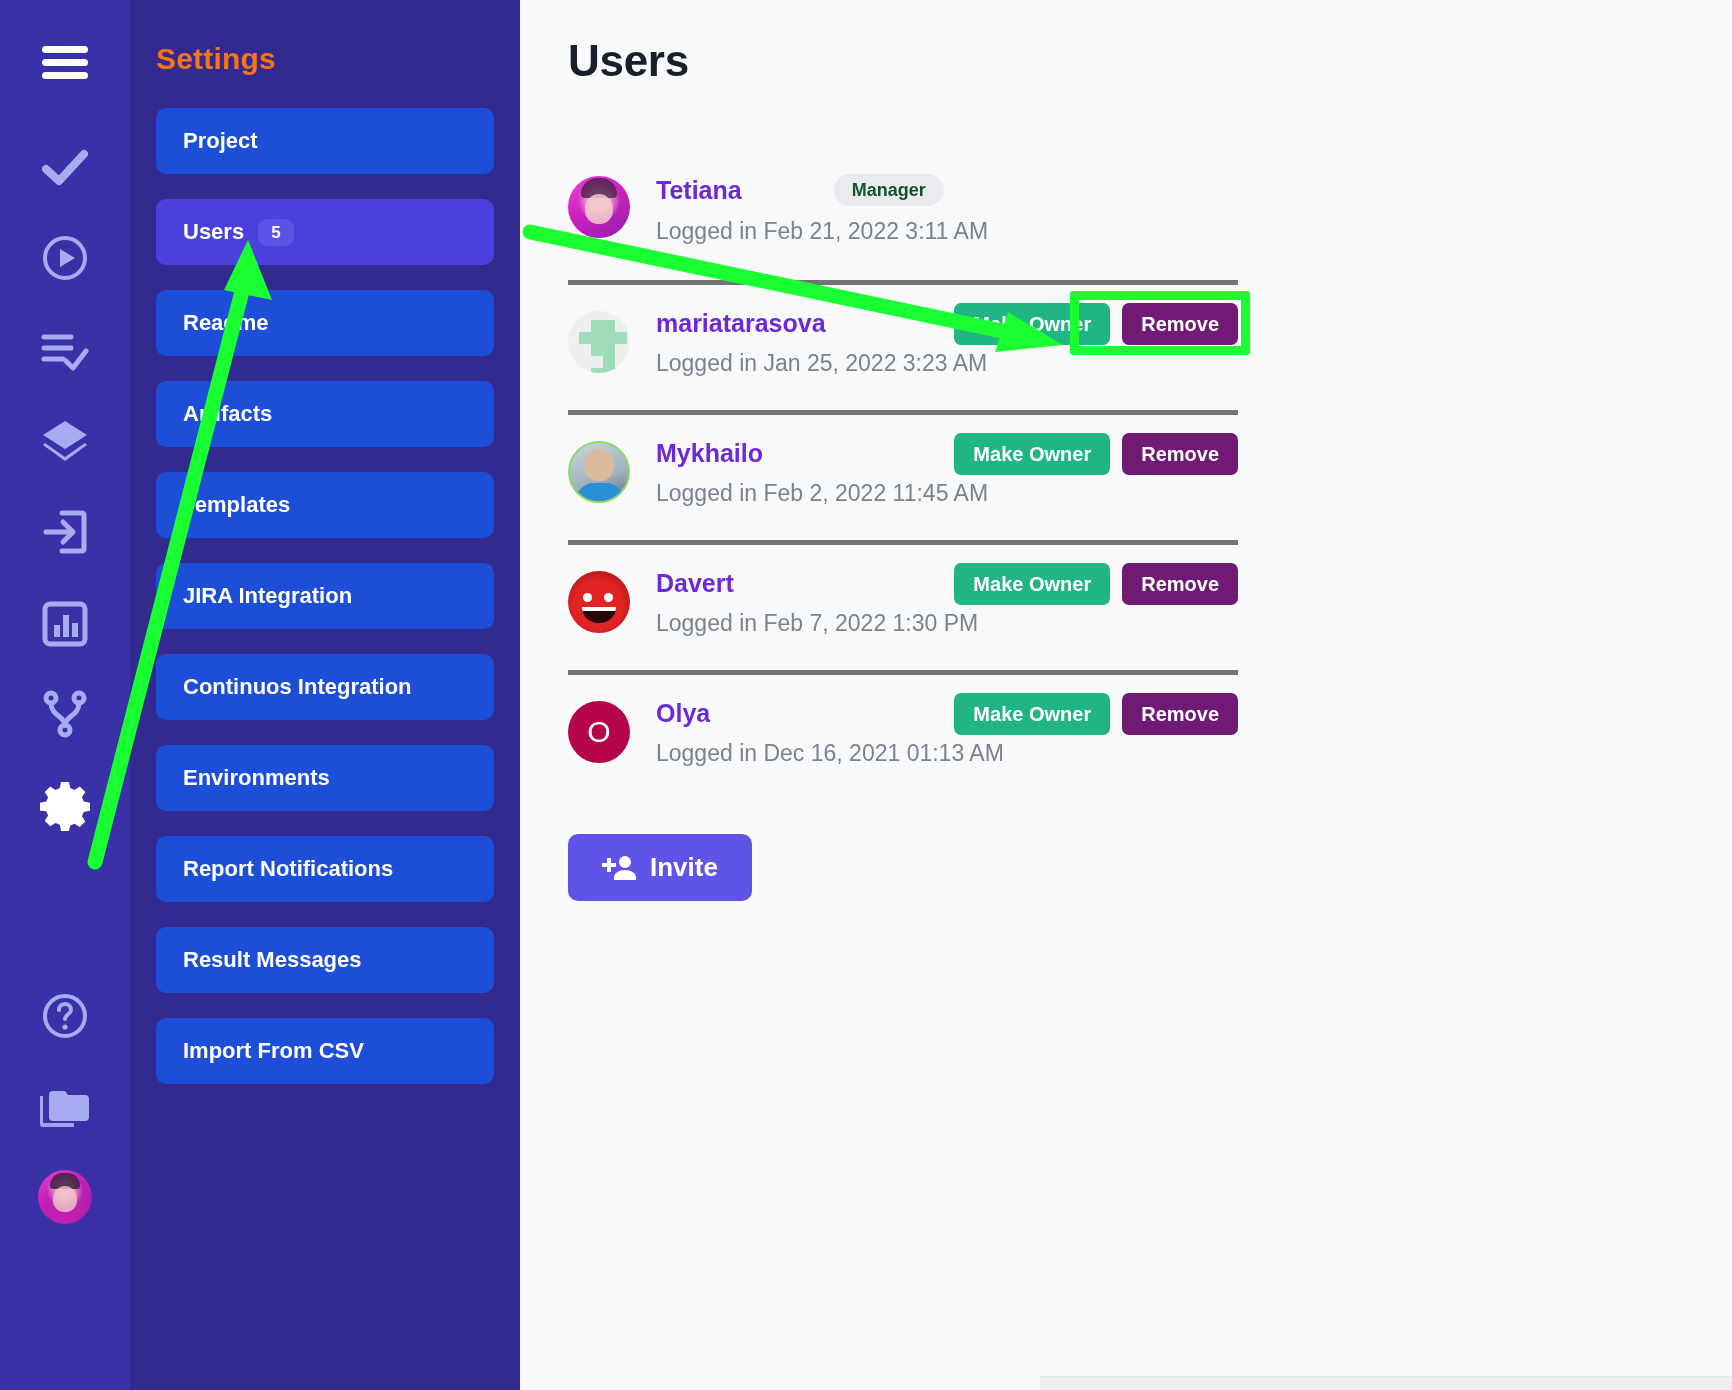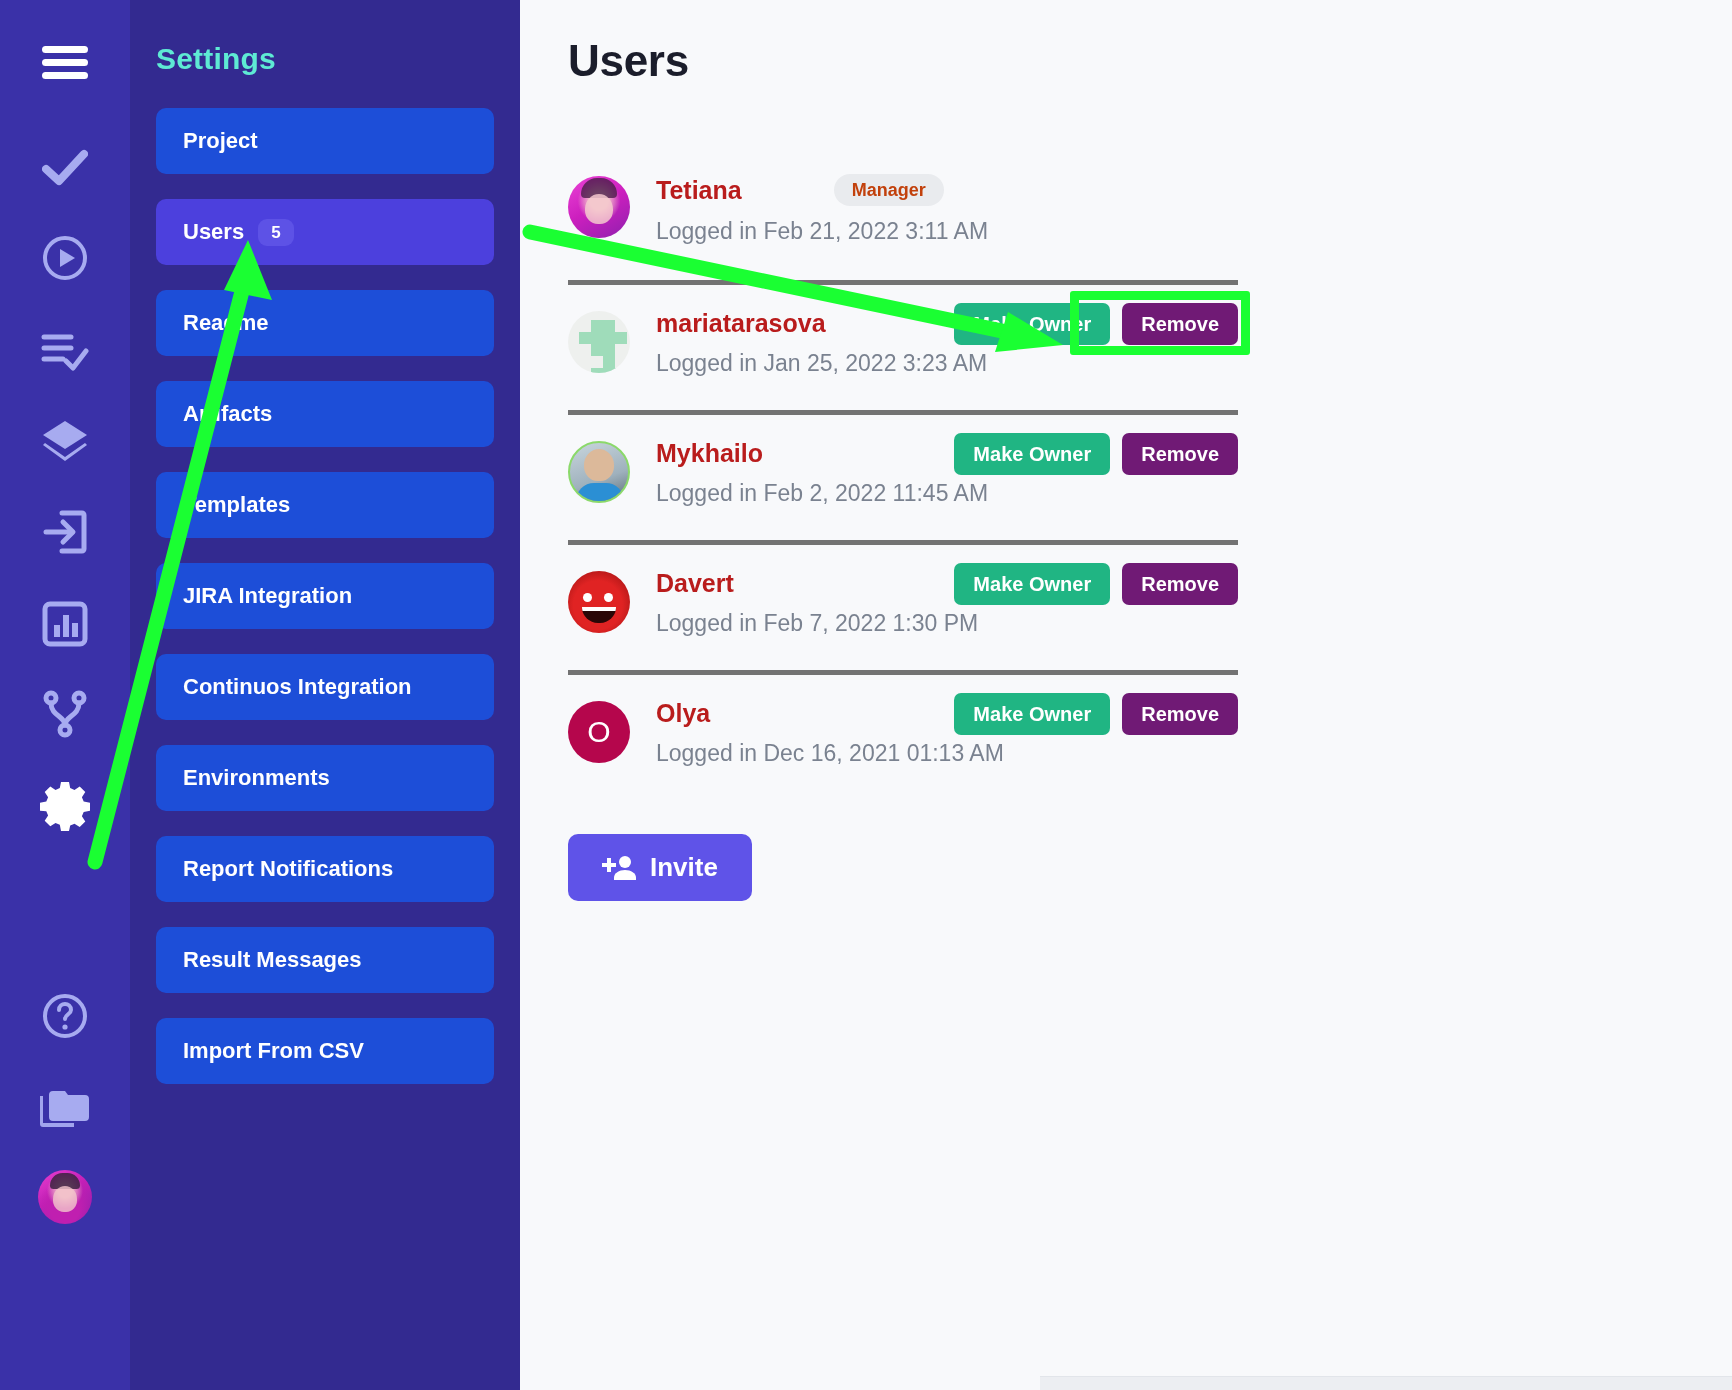--- a/index.html
+++ b/index.html
@@ -46,21 +46,21 @@
   }
 
   
   .settings {
     width: 390px; flex: 0 0 390px; height: 1390px;
     background: #332a90;
     padding: 42px 0 0 0;
     position: relative;
   }
   .settings-title {
-    color: #5eead4; font-size: 30px; font-weight: bold;
+    color: #f97316; font-size: 30px; font-weight: bold;
     padding: 0 0 0 26px; letter-spacing: .2px;
     margin-bottom: 32px;
   }
   .menu { padding: 0 26px 0 26px; }
   .menu-item {
     height: 66px; border-radius: 10px;
     background: #1d4ed8;
     display: flex; align-items: center;
     padding: 0 0 0 27px;
     color: #ffffff; font-size: 22px; font-weight: 600;
@@ -150,24 +150,24 @@
   }
   
   .av-letter {
     background: #b5064c; color: #ffffff;
     display: flex; align-items: center; justify-content: center;
     font-size: 30px; font-weight: 500;
   }
 
   .user-meta { flex: 1 1 auto; padding-top: 2px; }
   .user-name-line { display: flex; align-items: center; }
-  .user-name { font-size: 25px; font-weight: bold; color: #b91c1c; }
+  .user-name { font-size: 25px; font-weight: bold; color: #6d28d9; }
   .role-badge {
     margin-left: 92px;
-    background: #e9ebee; color: #c2410c;
+    background: #e9ebee; color: #14532d;
     font-size: 18px; font-weight: bold;
     border-radius: 16px; padding: 7px 18px; line-height: 1;
   }
   .user-login {
     margin-top: 12px;
     font-size: 23px; color: #7a8290;
   }
 
   .row-actions {
     position: absolute; right: 0; top: 18px;

